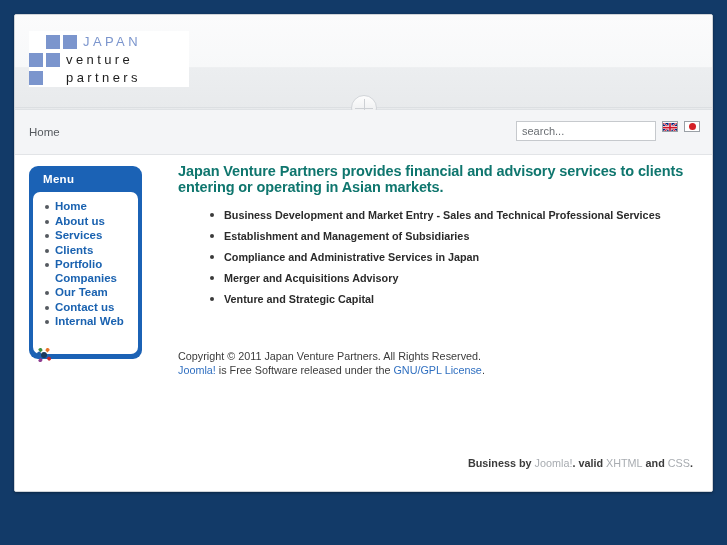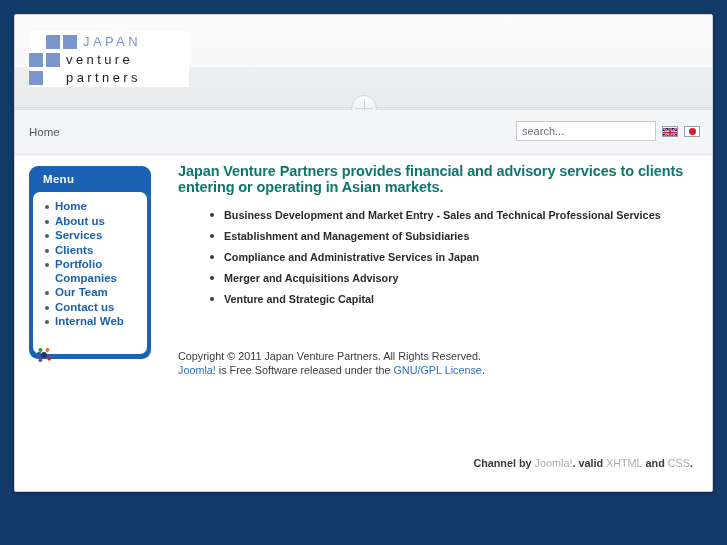--- a/index.html
+++ b/index.html
@@ -122,21 +122,21 @@
     left: 14px;
     top: 16px;
     font-size: 11.5px;
     color: #55595e;
   }
   .search-area {
     position: absolute;
     right: 12px;
     top: 11px;
     display: flex;
-    align-items: center;
+    align-items: flex-start;
     gap: 6px;
     padding-left: 9px;
   }
   .search-input {
     width: 140px;
     height: 20px;
     border: 1px solid #c6c9cd;
     background: #ffffff;
     font-family: "Liberation Sans", sans-serif;
     font-size: 11px;
@@ -171,21 +171,21 @@
     height: 337px;
     background: #ffffff;
     border-top: 1px solid #ffffff;
   }
 
   
   .menu-module {
     position: absolute;
     left: 14px;
     top: 10px;
-    width: 122px;
+    width: 113px;
     background: #1b62b5;
     border-radius: 9px;
     padding: 0;
     overflow: hidden;
   }
   .menu-title {
     color: #ffffff;
     font-size: 11.5px;
     font-weight: bold;
     padding: 7px 0 7px 14px;
@@ -400,14 +400,14 @@
       <div>Copyright © 2011 Japan Venture Partners. All Rights Reserved.</div>
       <div>
         <a>Joomla!</a><span> is Free Software released under the </span><a>GNU/GPL License</a><span>.</span>
       </div>
     </div>
 
   </div>
 </div>
 
 <div class="footer-bar">
-  <span class="footer-strong">Channel by </span><a>Joomla!</a><span class="footer-strong">. valid </span><a>XHTML</a><span class="footer-strong"> and </span><a>CSS</a><span class="footer-strong">.</span>
+  <span class="footer-strong">Business by </span><a>Joomla!</a><span class="footer-strong">. valid </span><a>XHTML</a><span class="footer-strong"> and </span><a>CSS</a><span class="footer-strong">.</span>
 </div>
 
 </body></html>

